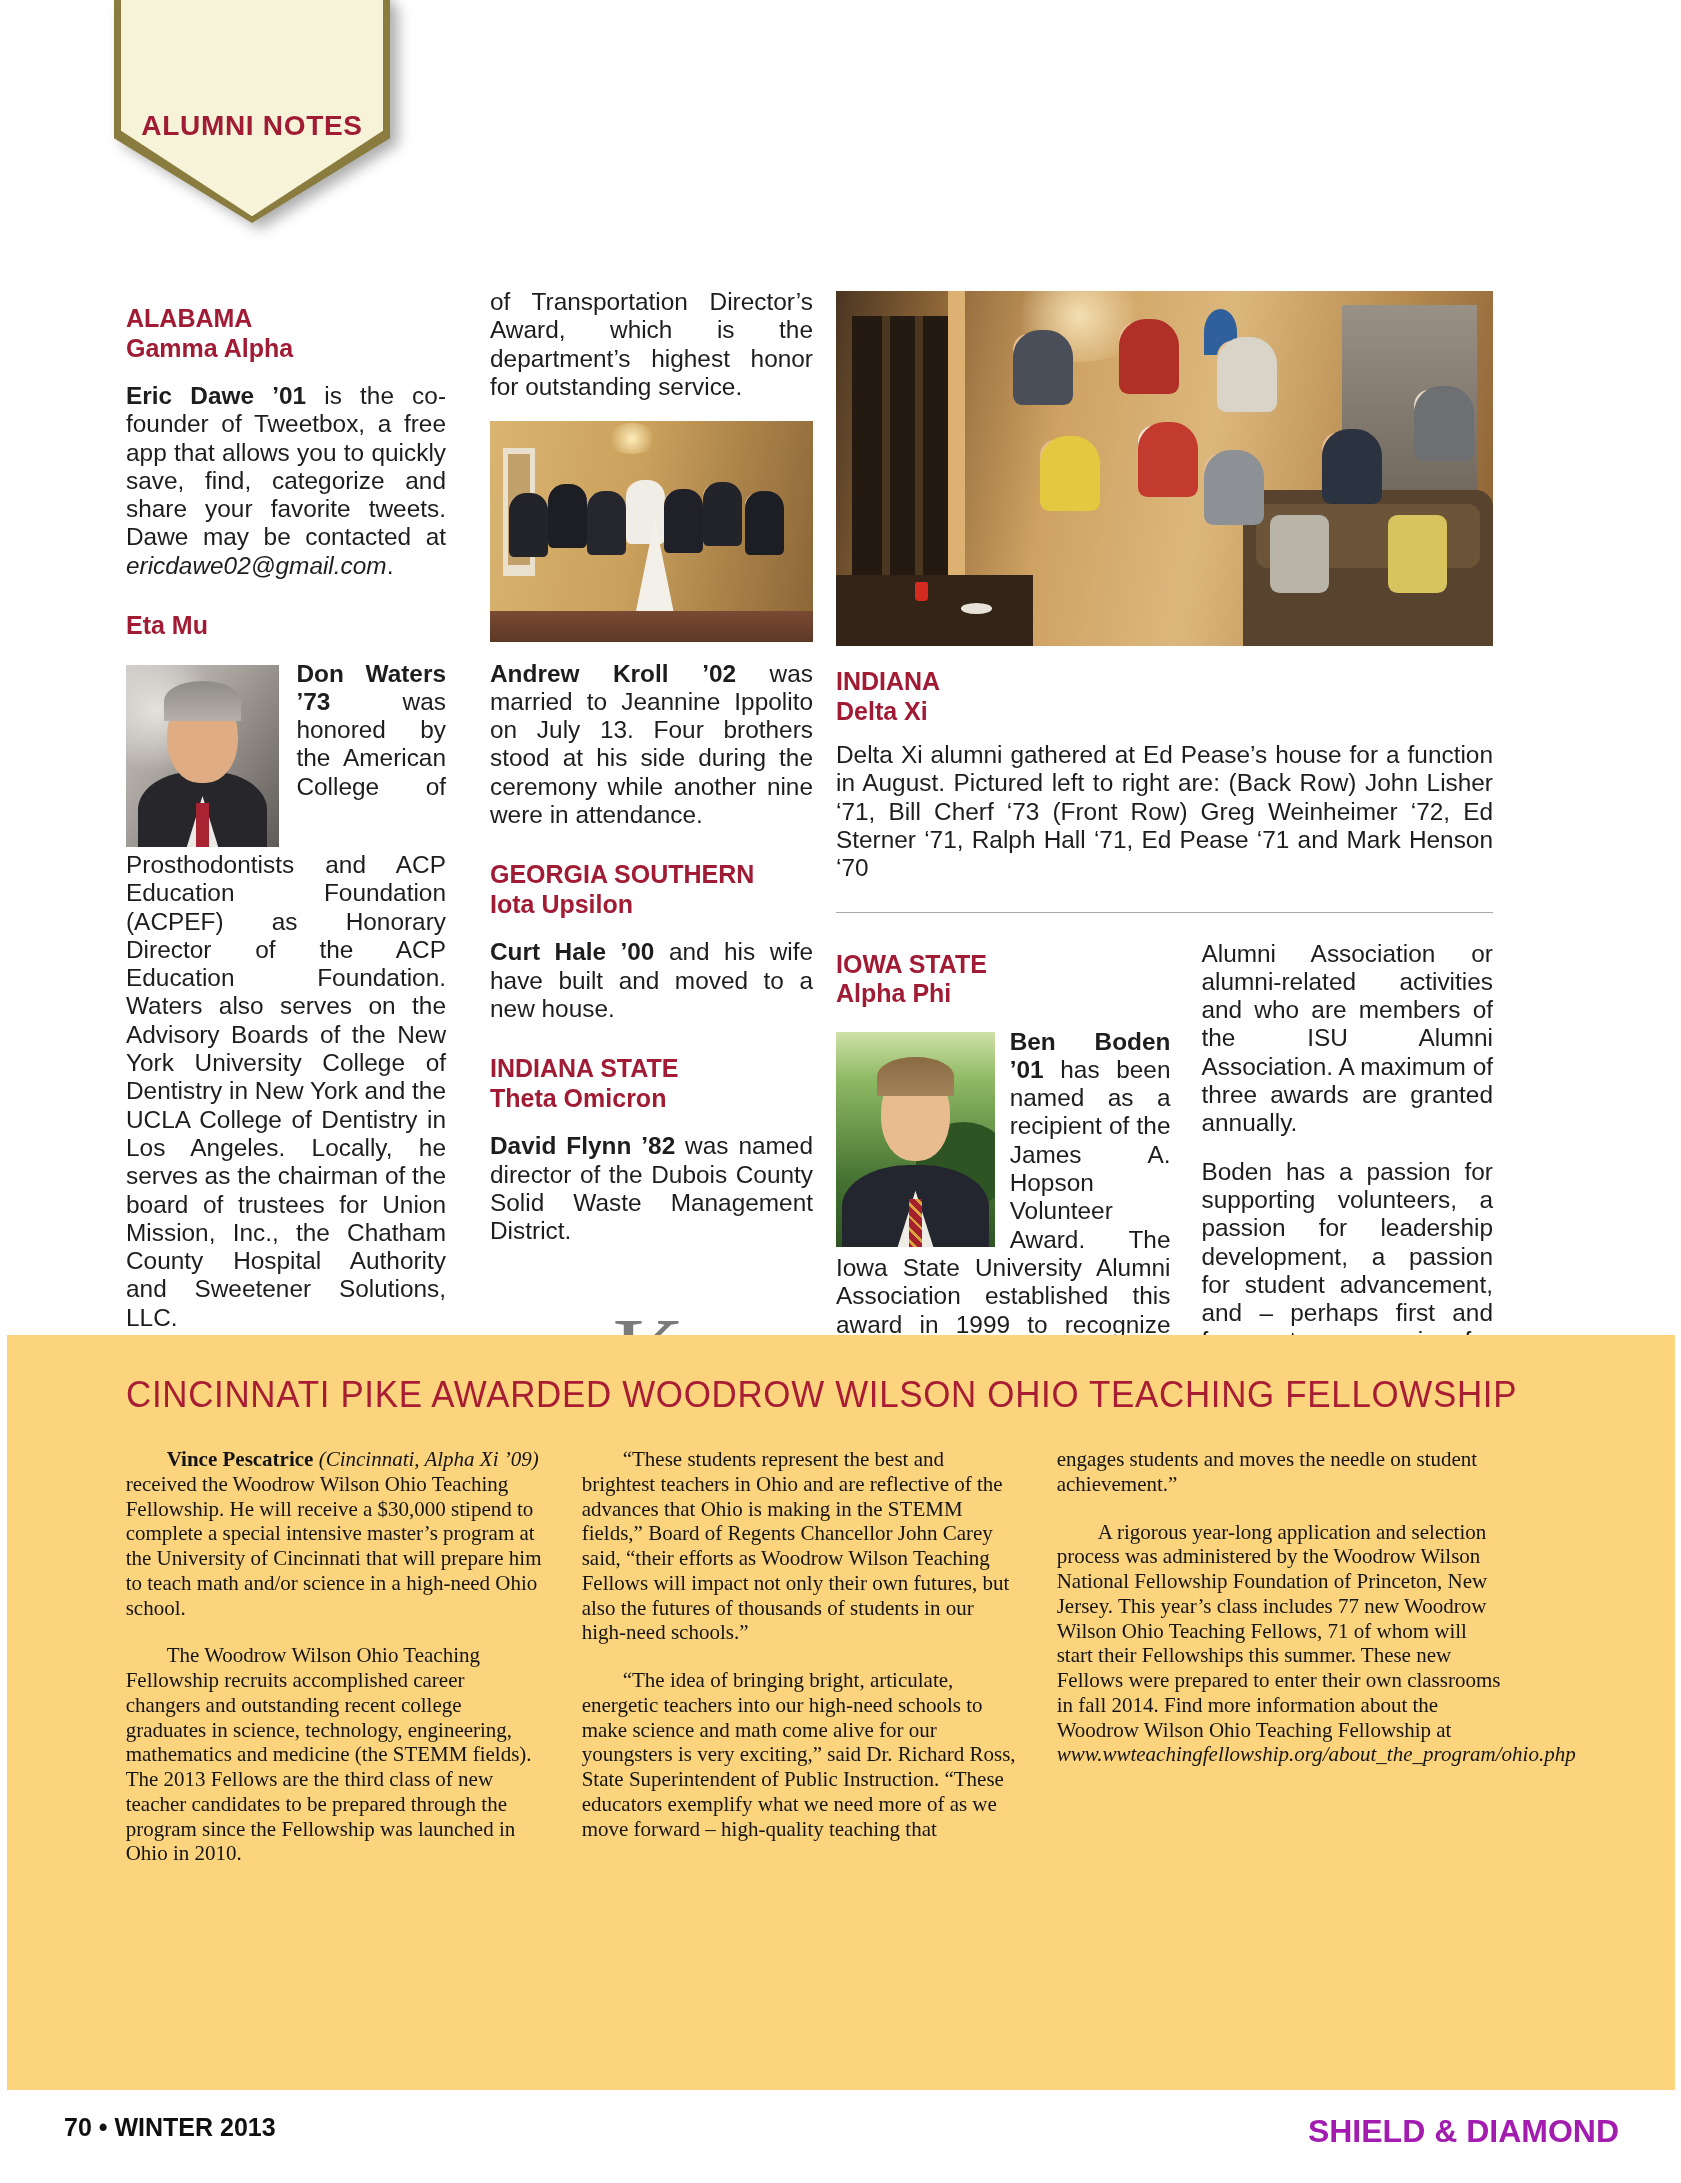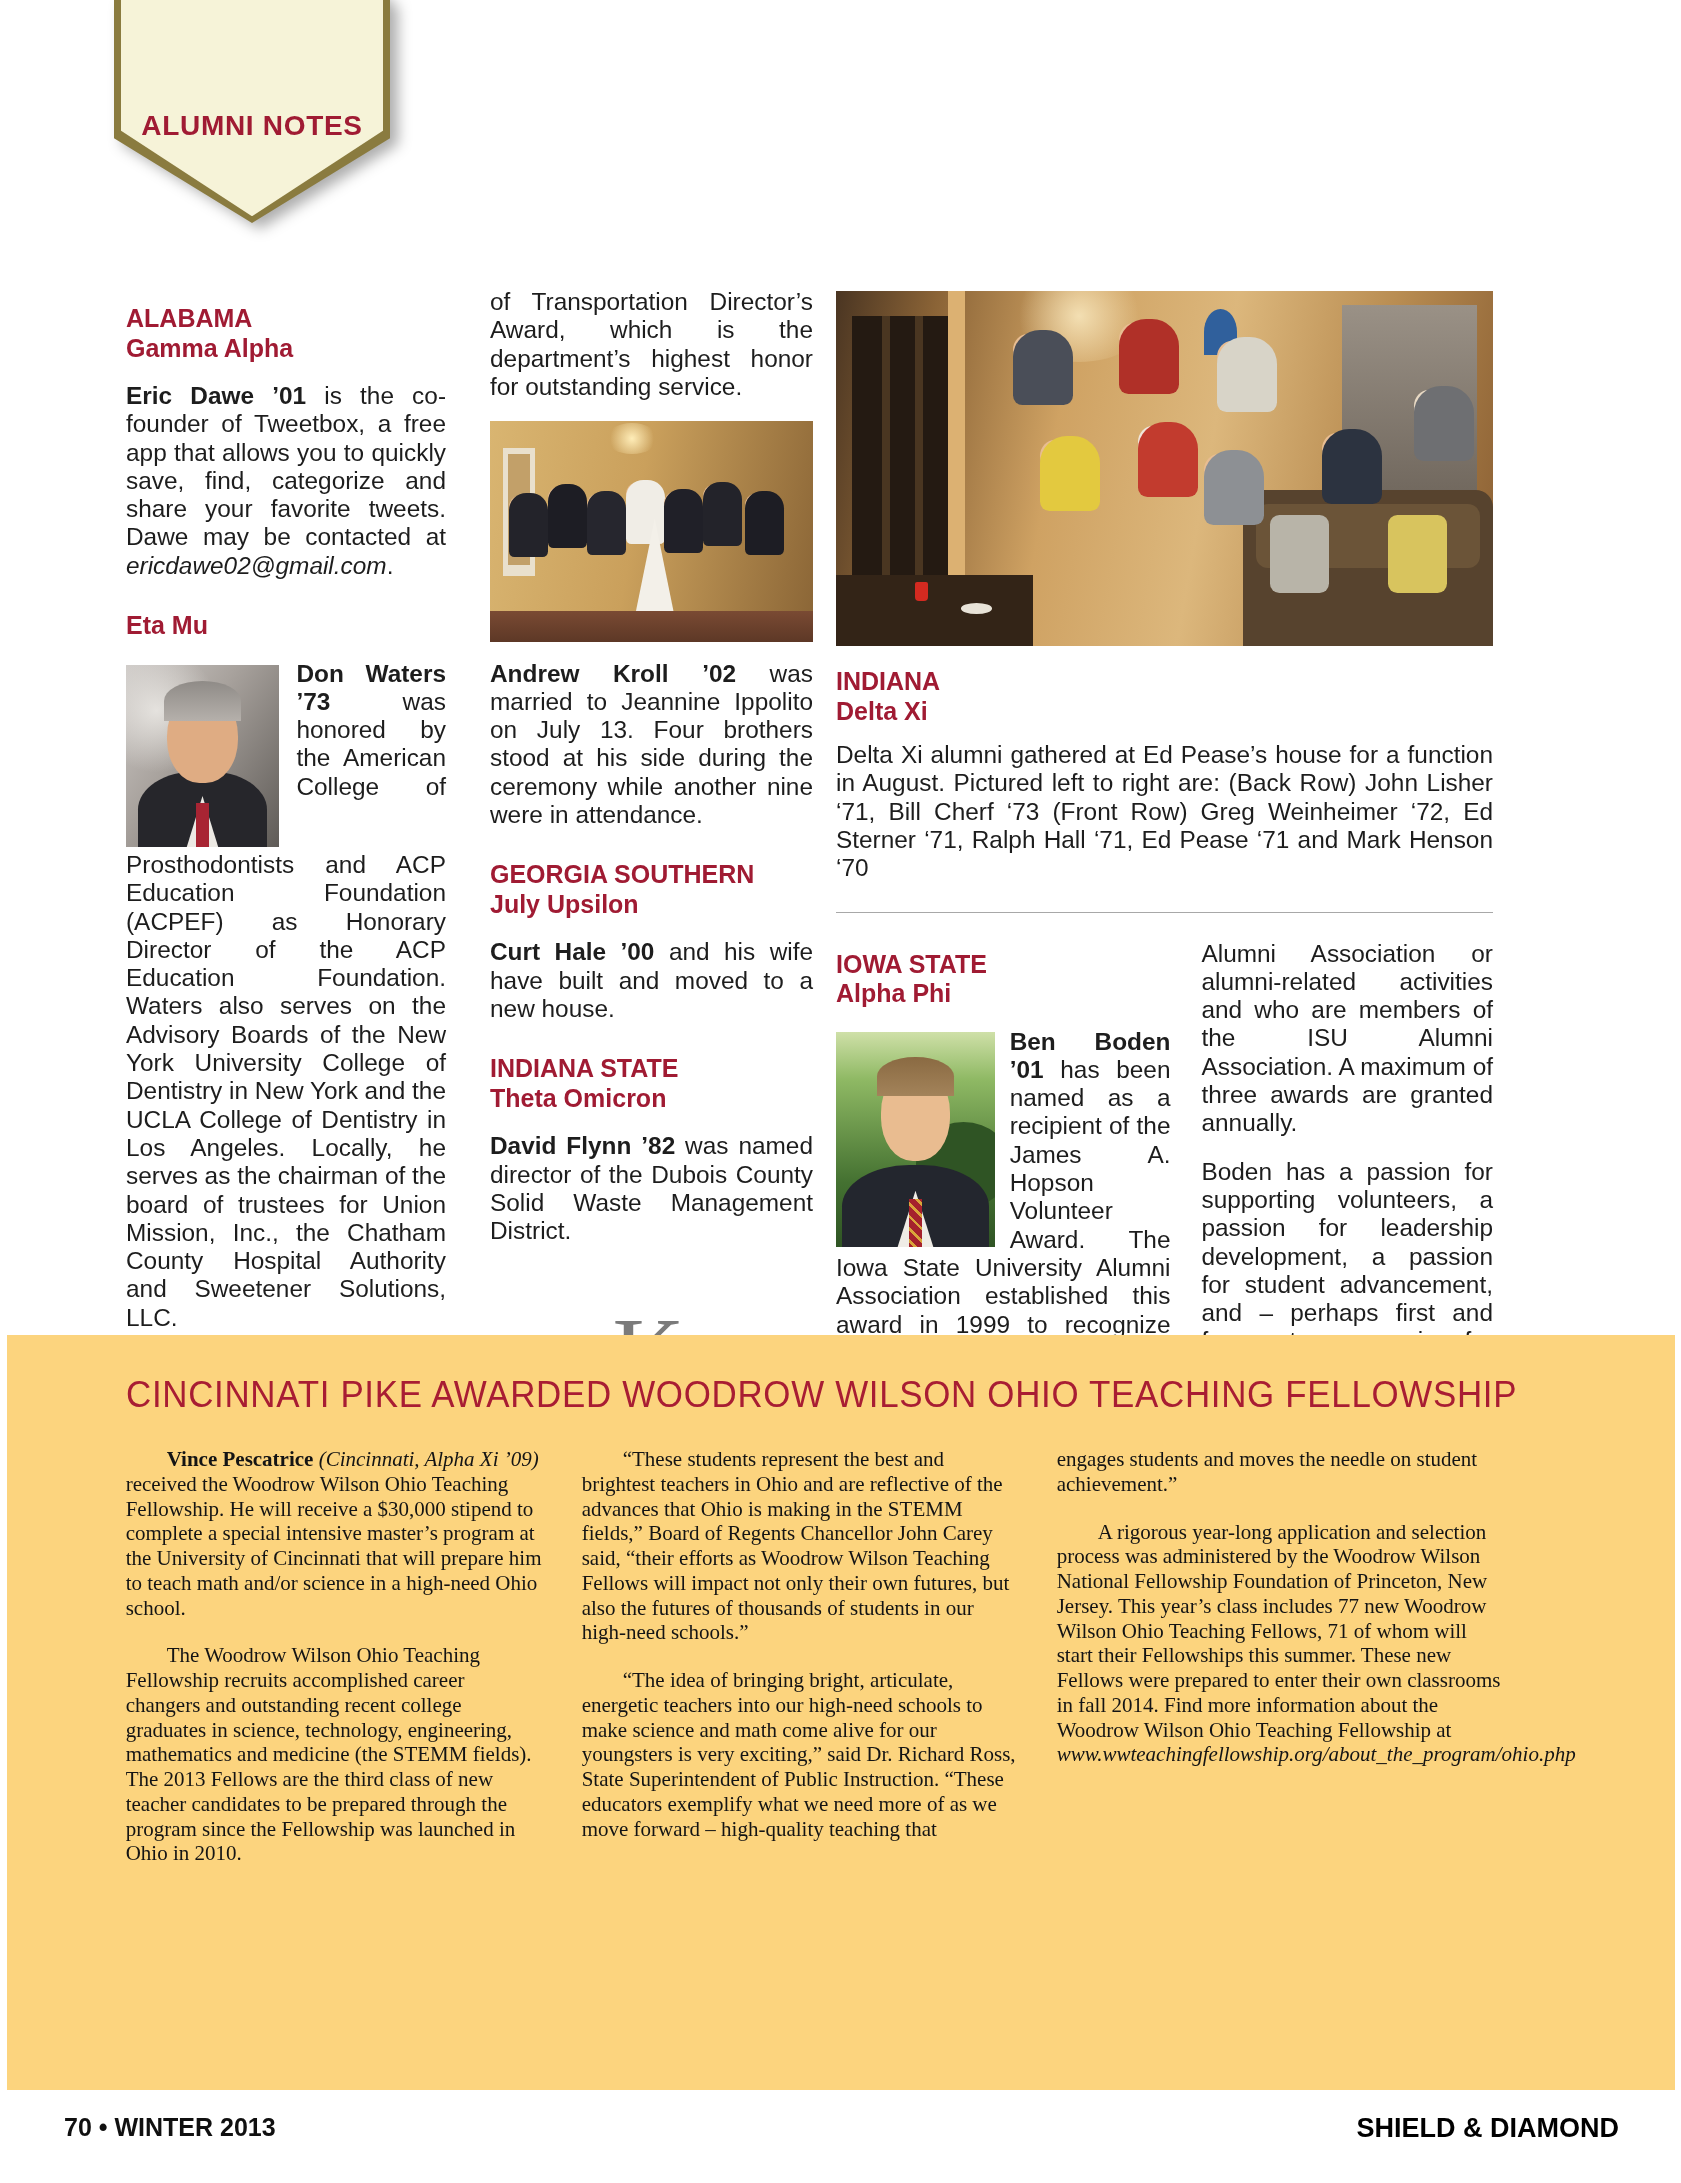--- a/index.html
+++ b/index.html
@@ -112,21 +112,21 @@
   .fcol2{width:435px;flex:none;}
   .fcol3{width:444px;flex:none;}
   .serif-p{font-family:"Liberation Serif",serif;font-size:21px;line-height:1.18;color:#141414;
           margin:0 0 23px;text-indent:41px;text-align:left;}
   .serif-p.noindent{text-indent:0;}
   .serif-p b{font-weight:700;}
   .serif-p i{font-style:italic;}
 
   
   .footer-left{position:absolute;left:64px;top:2113px;font-size:25px;font-weight:700;color:#101010;}
-  .footer-right{position:absolute;right:62px;top:2113px;font-size:27px;font-weight:700;color:#000000;}
+  .footer-right{position:absolute;right:62px;top:2113px;font-size:32px;font-weight:700;color:#a21caf;}
 </style>
 </head>
 <body>
 
 <div class="page">
 
   <div class="pennant">
     <div class="pennant-outer"></div>
     <div class="pennant-inner"></div>
     <div class="pennant-label">ALUMNI NOTES</div>
@@ -196,21 +196,21 @@
           <i class="ft" style="background:#1d1d24;"></i>
         </span>
       <i class="dress"></i>
       <i class="carpet"></i>
     </div>
 
     <p class="sans-p"><b>Andrew Kroll ’02</b><span> was married to Jeannine Ippolito on July 13. Four brothers stood at his side during the ceremony while another nine were in attendance.</span></p>
 
     <div class="shead">
       <div>GEORGIA SOUTHERN</div>
-      <div>July Upsilon</div>
+      <div>Iota Upsilon</div>
     </div>
     <p class="sans-p"><b>Curt Hale ’00</b><span> and his wife have built and moved to a new house.</span></p>
 
     <div class="shead">
       <div>INDIANA STATE</div>
       <div>Theta Omicron</div>
     </div>
     <p class="sans-p"><b>David Flynn ’82</b><span> was named director of the Dubois County Solid Waste Management District.</span></p>
 
     <div class="pika">

